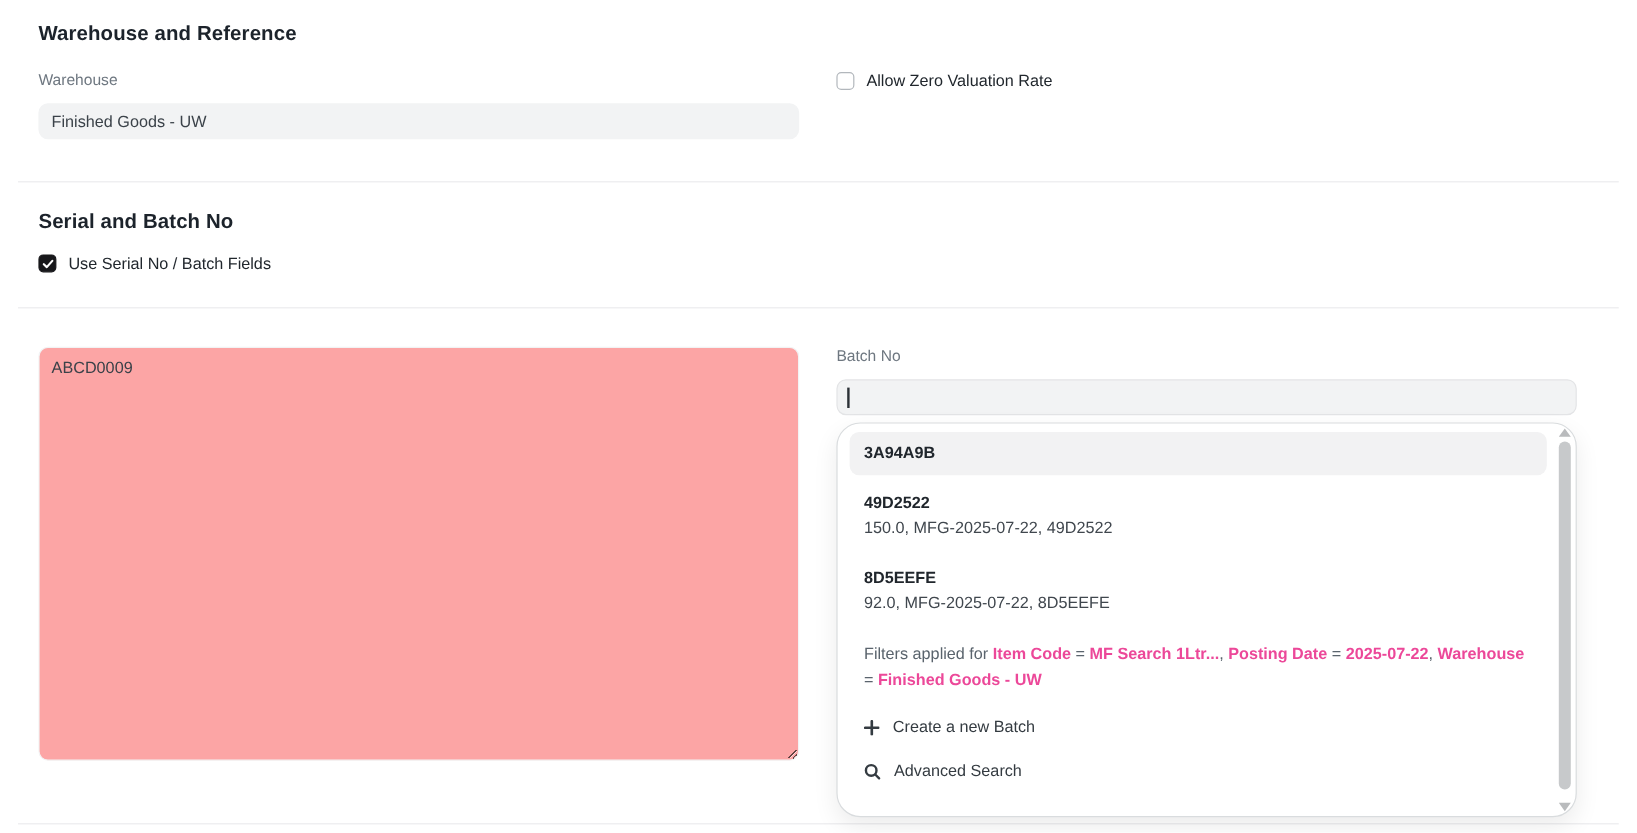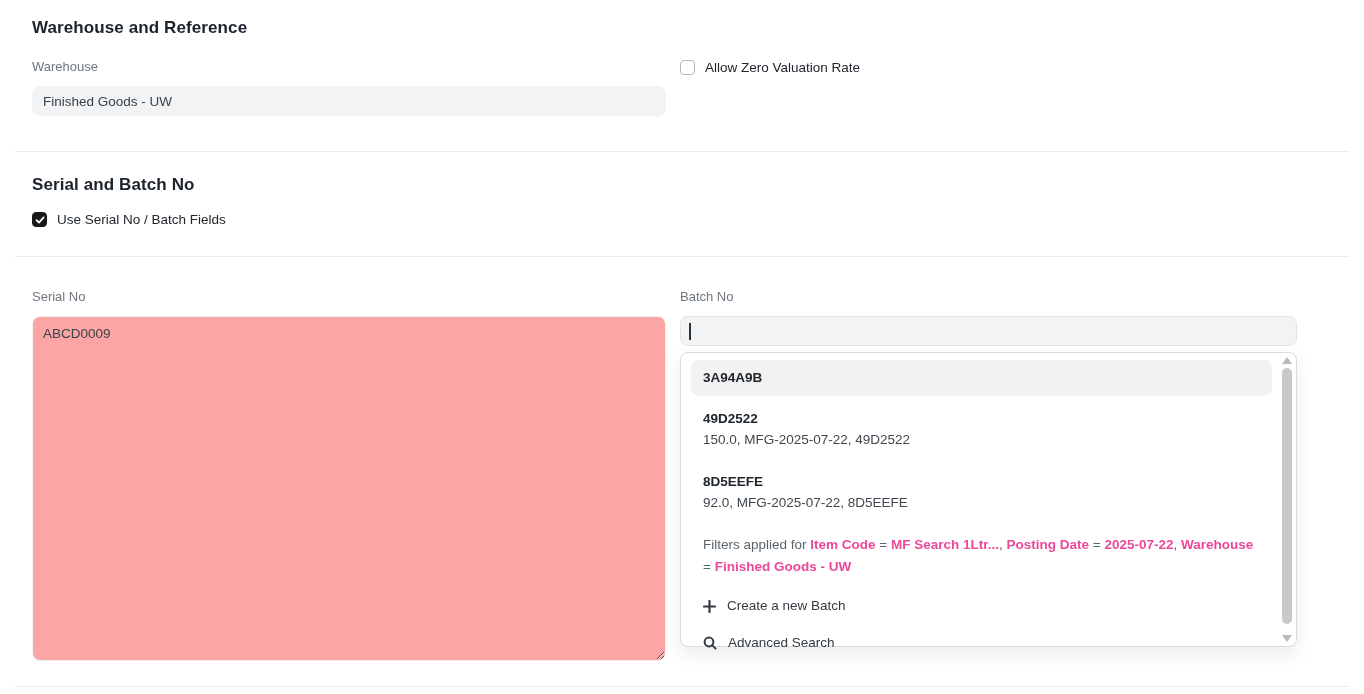--- a/index.html
+++ b/index.html
@@ -10,21 +10,21 @@
     font-family: "Liberation Sans", sans-serif;
     color: #21272d;
     position: relative;
     overflow: hidden;
   }
   .page { position: relative; width: 1364px; height: 694px; }
 
   .grid2 {
     display: grid;
     grid-template-columns: 634px 617px;
-    column-gap: 14px;
+    column-gap: 31px;
     padding-left: 32px;
   }
 
   h2.section-title {
     font-size: 17px; font-weight: 700; letter-spacing: .1px;
     color: #1c232b; margin: 0;
   }
 
   .field-label {
     display: block;
@@ -100,24 +100,24 @@
     position: absolute; left: 9px; top: 7px;
     width: 2px; height: 17px; background: #2b3136;
     animation: blink 1.1s step-end infinite;
   }
   @keyframes blink { 50% { opacity: 0; } }
 
   
   .dropdown {
     position: absolute;
     top: 36px; left: 0; right: 0;
-    height: 295px;
+    height: 329px;
     background: #ffffff;
     border: 1px solid #d9dcde;
-    border-radius: 8px;
+    border-radius: 20px;
     box-shadow: 0 8px 20px rgba(0,0,0,.08);
     padding: 7px 24px 7px 10px;
     z-index: 5;
   }
   .dd-item { padding: 7px 12px 8px; border-radius: 8px; margin-bottom: 5px; cursor: pointer; }
   .dd-item.highlighted { background: #f2f2f3; }
   .dd-title { font-weight: 700; font-size: 13.5px; color: #20262c; line-height: 21px; }
   .dd-sub { font-size: 13.5px; color: #40474e; line-height: 22px; }
 
   .dd-filters {
@@ -183,21 +183,20 @@
       </span>
       <span class="cb-label">Use Serial No / Batch Fields</span>
     </div>
   </div>
 
   <hr id="divider-2" class="divider">
 
   <div id="section-fields" class="grid2">
 
     <div>
-      <label class="field-label">Serial No</label>
       <textarea class="serial-area" style="">ABCD0009</textarea>
     </div>
 
     <div>
       <label class="field-label">Batch No</label>
 
       <div class="batch-wrap">
         <input class="batch-input" type="text" value="" style="">
         <span class="caret"></span>
 

